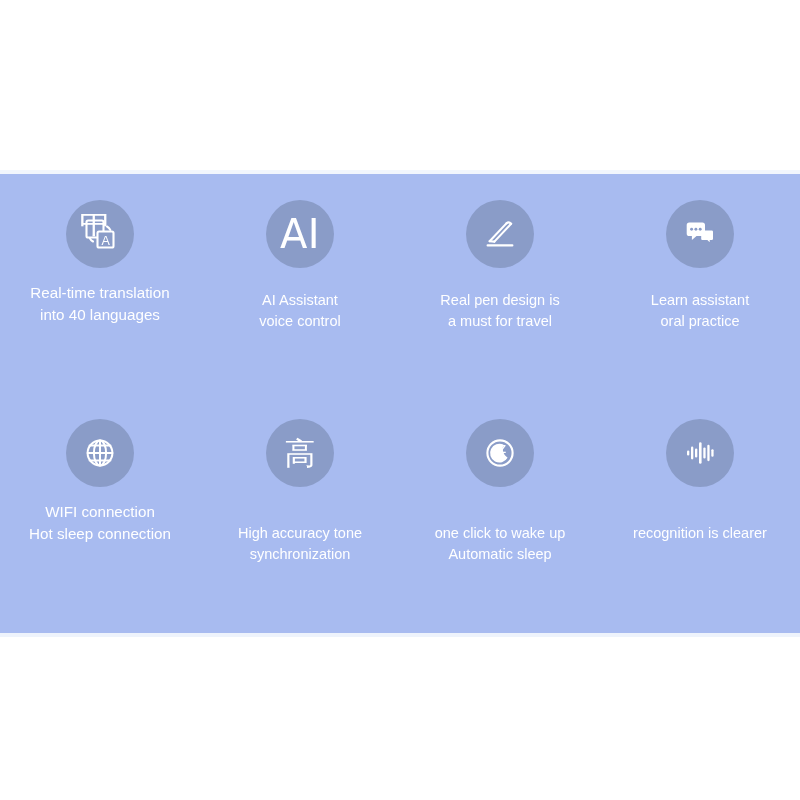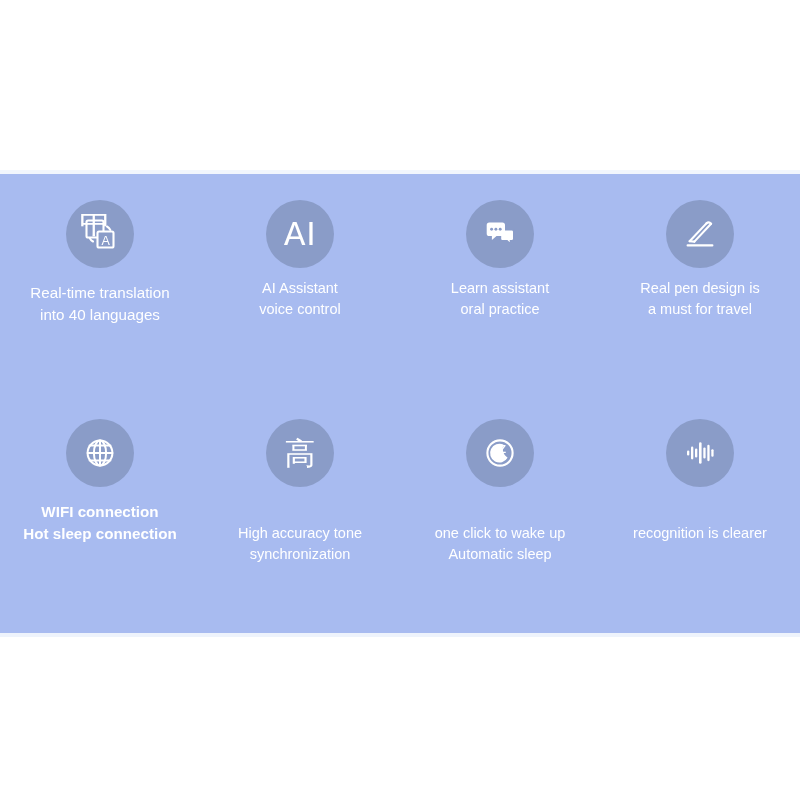--- a/index.html
+++ b/index.html
@@ -75,39 +75,39 @@
     margin-top: 26px;
   }
   .icon-circle svg { display: block; }
 
   .glyph {
     color: #ffffff;
     font-family: "DejaVu Sans", sans-serif;
     font-weight: 400;
     line-height: 1;
   }
-  .glyph-ai { font-size: 32px; letter-spacing: 0.5px; }
+  .glyph-ai { font-size: 40px; letter-spacing: 0.5px; }
   .glyph-cn { font-size: 31px; }
 
   .caption {
     color: #ffffff;
     text-align: center;
     line-height: 1.42;
     font-size: 14.5px;
     white-space: nowrap;
   }
   .caption .line { display: block; }
 
   
-  .row1 .caption { margin-top: 10px; }
+  .row1 .caption { margin-top: 22px; }
   
   .cell-translation .caption { margin-top: 14px; font-size: 15.2px; }
 
   .row2 .caption { margin-top: 36px; }
-  .cell-wifi .caption { margin-top: 14px; font-size: 15.2px; font-weight: bold; }
+  .cell-wifi .caption { margin-top: 14px; font-size: 15.2px; }
 </style>
 </head>
 <body>
 
 <div class="page">
 
   <div class="band-rim"></div>
   <div class="band"></div>
   <div class="band-rim-bottom"></div>
 
@@ -132,55 +132,55 @@
       </div>
     </div>
 
     <div class="cell row1">
       <div class="icon-circle">
         <span class="glyph glyph-ai">AI</span>
       </div>
       <div class="caption">
         <span class="line">AI Assistant</span>
         <span class="line">voice control</span>
+      </div>
+    </div>
+
+    <div class="cell row1">
+      <div class="icon-circle">
+        <svg width="40" height="40" viewBox="0 0 40 40" aria-hidden="true">
+          <g fill="none" stroke="#ffffff" stroke-width="2.1" stroke-linecap="round" stroke-linejoin="round">
+            <path d="M9.6 27.2 L26.4 9.4"></path>
+            <path d="M14.4 27.6 L31.1 9.8"></path>
+            <path d="M26.4 9.4 a3.4 3.4 0 0 1 4.7 0.4"></path>
+            <path d="M9.6 27.2 L14.4 27.6"></path>
+            <path d="M7.6 31.4 L32.4 31.4"></path>
+          </g>
+        </svg>
+      </div>
+      <div class="caption">
+        <span class="line">Real pen design is</span>
+        <span class="line">a must for travel</span>
       </div>
     </div>
 
     <div class="cell row1">
       <div class="icon-circle">
         <svg width="40" height="40" viewBox="0 0 40 40" aria-hidden="true">
           <path d="M22.5 15.5h9.2a2.2 2.2 0 0 1 2.2 2.2v7.1a2.2 2.2 0 0 1-2.2 2.2h-1.1v3.4l-3.6-3.4h-4.5a2.2 2.2 0 0 1-2.2-2.2v-7.1a2.2 2.2 0 0 1 2.2-2.2z" fill="#ffffff"></path>
           <path d="M22.5 15.5h9.2a2.2 2.2 0 0 1 2.2 2.2v7.1a2.2 2.2 0 0 1-2.2 2.2h-1.1v3.4l-3.6-3.4h-4.5a2.2 2.2 0 0 1-2.2-2.2v-7.1a2.2 2.2 0 0 1 2.2-2.2z" fill="none" stroke="#8a9cc8" stroke-width="1.8"></path>
           <path d="M9.3 8.5h13.1a2.6 2.6 0 0 1 2.6 2.6v8.3a2.6 2.6 0 0 1-2.6 2.6h-5.9l-4.6 4.1v-4.1H9.3a2.6 2.6 0 0 1-2.6-2.6v-8.3A2.6 2.6 0 0 1 9.3 8.5z" fill="#ffffff"></path>
           <circle cx="11.6" cy="15.3" r="1.45" fill="#8a9cc8"></circle>
           <circle cx="15.9" cy="15.3" r="1.45" fill="#8a9cc8"></circle>
           <circle cx="20.2" cy="15.3" r="1.45" fill="#8a9cc8"></circle>
         </svg>
       </div>
       <div class="caption">
         <span class="line">Learn assistant</span>
         <span class="line">oral practice</span>
-      </div>
-    </div>
-
-    <div class="cell row1">
-      <div class="icon-circle">
-        <svg width="40" height="40" viewBox="0 0 40 40" aria-hidden="true">
-          <g fill="none" stroke="#ffffff" stroke-width="2.1" stroke-linecap="round" stroke-linejoin="round">
-            <path d="M9.6 27.2 L26.4 9.4"></path>
-            <path d="M14.4 27.6 L31.1 9.8"></path>
-            <path d="M26.4 9.4 a3.4 3.4 0 0 1 4.7 0.4"></path>
-            <path d="M9.6 27.2 L14.4 27.6"></path>
-            <path d="M7.6 31.4 L32.4 31.4"></path>
-          </g>
-        </svg>
-      </div>
-      <div class="caption">
-        <span class="line">Real pen design is</span>
-        <span class="line">a must for travel</span>
       </div>
     </div>
 
     <div class="cell row2 cell-wifi">
       <div class="icon-circle">
         <svg width="40" height="40" viewBox="0 0 40 40" aria-hidden="true">
           <g fill="none" stroke="#ffffff" stroke-width="2" stroke-linecap="round">
             <circle cx="20" cy="20" r="12.4"></circle>
             <ellipse cx="20" cy="20" rx="6.1" ry="12.4"></ellipse>
             <path d="M7.6 20 H32.4"></path>

